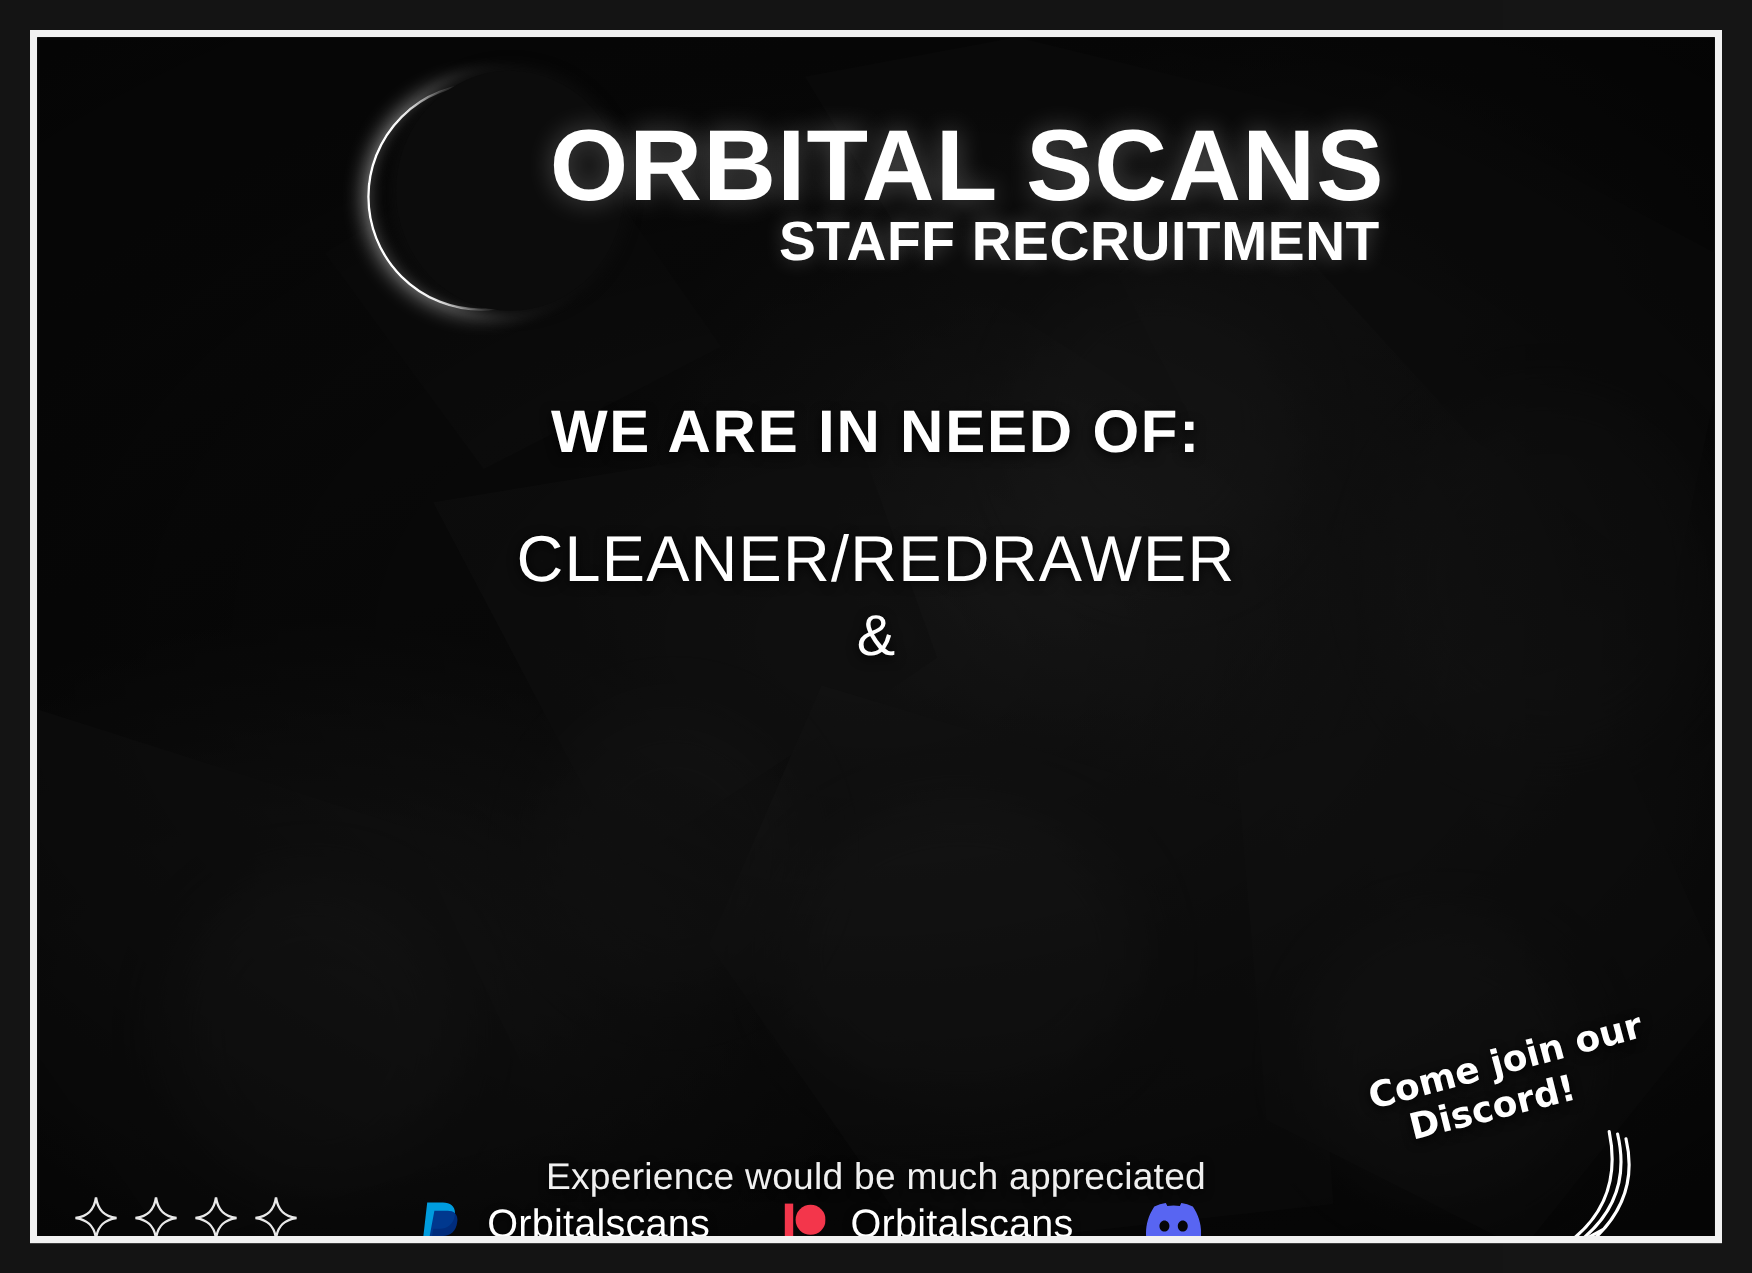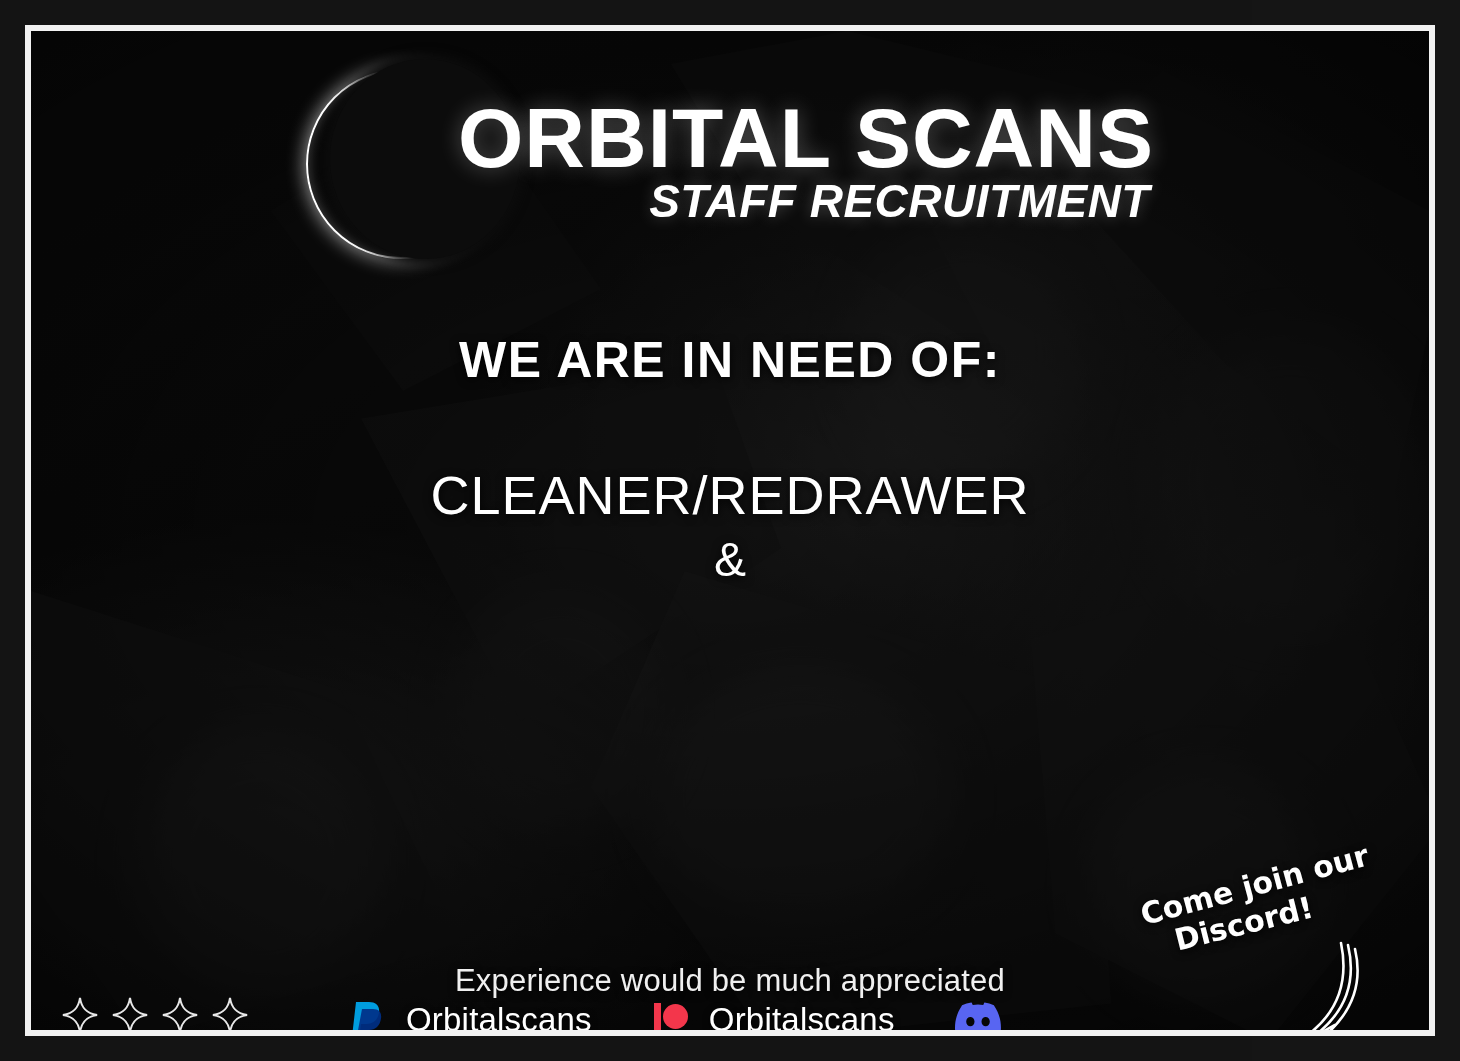--- a/index.html
+++ b/index.html
@@ -98,41 +98,41 @@
 
   .logo-text{ position:relative; z-index:3; text-align:left; }
   .brand{
     font-family:"Liberation Sans", sans-serif;
     font-weight:bold; font-size:84px; line-height:.92;
     letter-spacing:1px; color:#ffffff;
     text-shadow:0 0 22px rgba(255,255,255,.30);
   }
   .subbrand{
     font-family:"Liberation Sans", sans-serif;
-    font-weight:bold; font-style:italic; font-size:46px;
+    font-weight:bold; font-size:46px;
     letter-spacing:.5px; color:#ffffff;
     text-align:right; margin-top:-4px; padding-right:4px;
     text-shadow:0 0 16px rgba(255,255,255,.25);
   }
 
   
   .need-of{
     position:absolute; left:0; right:0; top:300px;
     text-align:center;
     font-weight:bold; font-size:50px; letter-spacing:1.5px;
     color:#ffffff;
     text-shadow:0 2px 10px rgba(0,0,0,.9);
   }
   .roles{
     position:absolute; left:0; right:0; top:403px;
     text-align:center; color:#ffffff;
     text-shadow:0 2px 10px rgba(0,0,0,.9);
   }
   .role{
-    font-size:54px; font-weight:normal; letter-spacing:1px; line-height:1.22;margin-top:29px;
+    font-size:54px; font-weight:normal; letter-spacing:1px; line-height:1.22;
   }
   .amp{ font-size:48px; font-weight:normal; line-height:1.3; }
 
   
   .exp-note{
     position:absolute; left:0; right:0; top:932px;
     text-align:center;
     font-size:31px; color:#f0f0f0; letter-spacing:.2px;
     text-shadow:0 2px 8px rgba(0,0,0,.9);
   }

